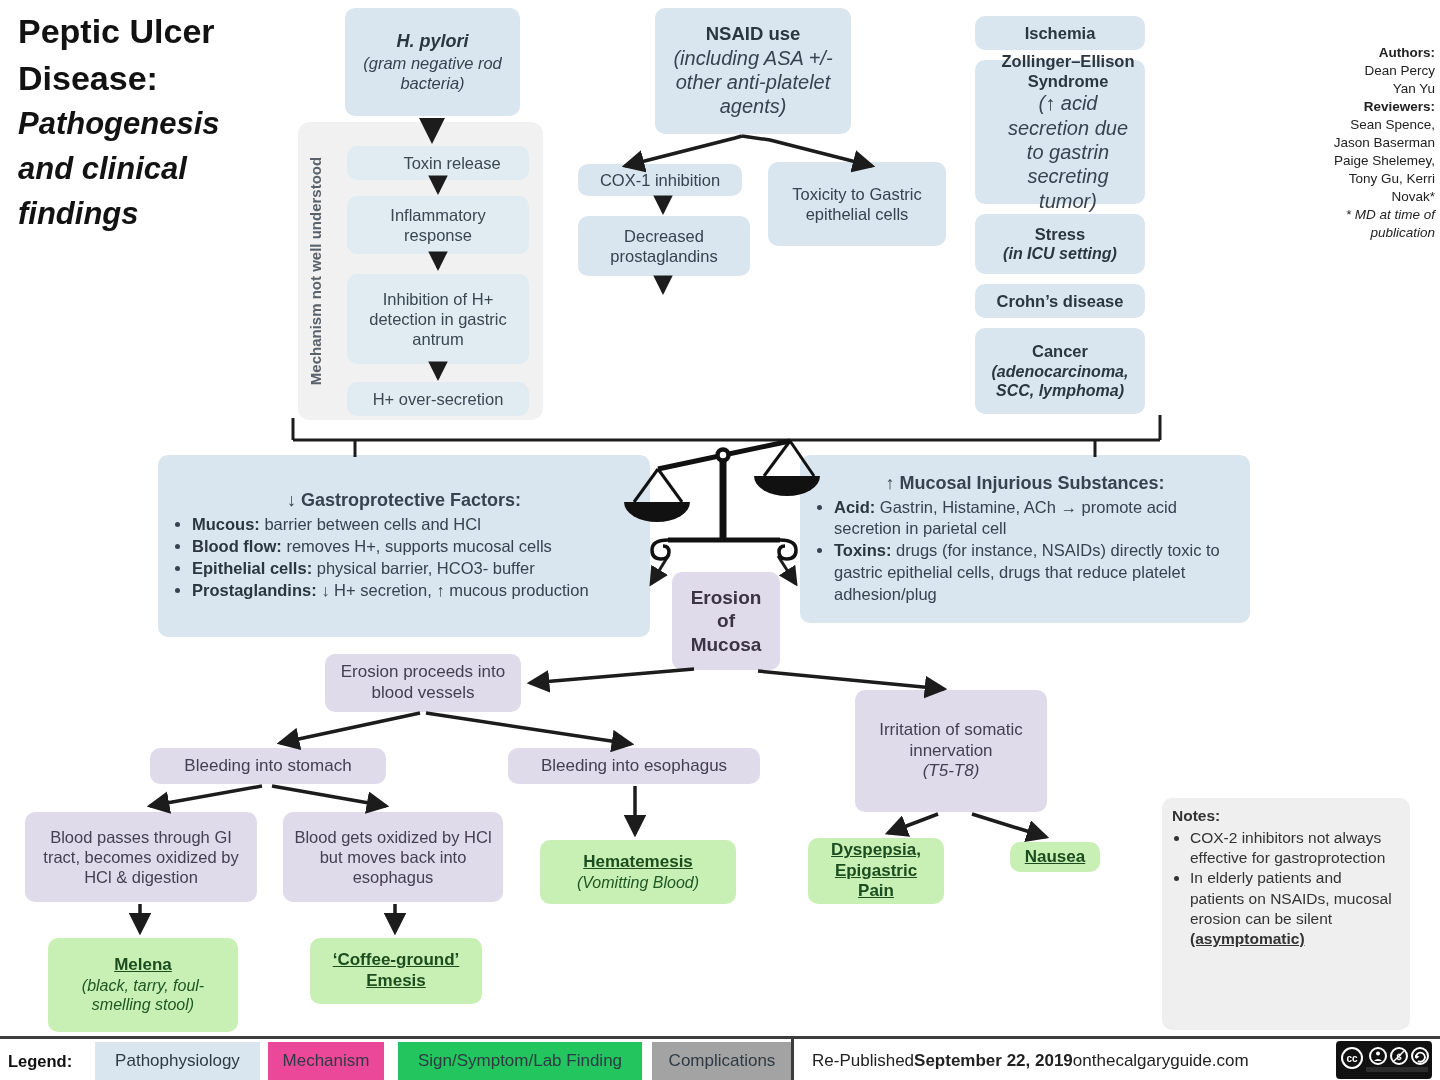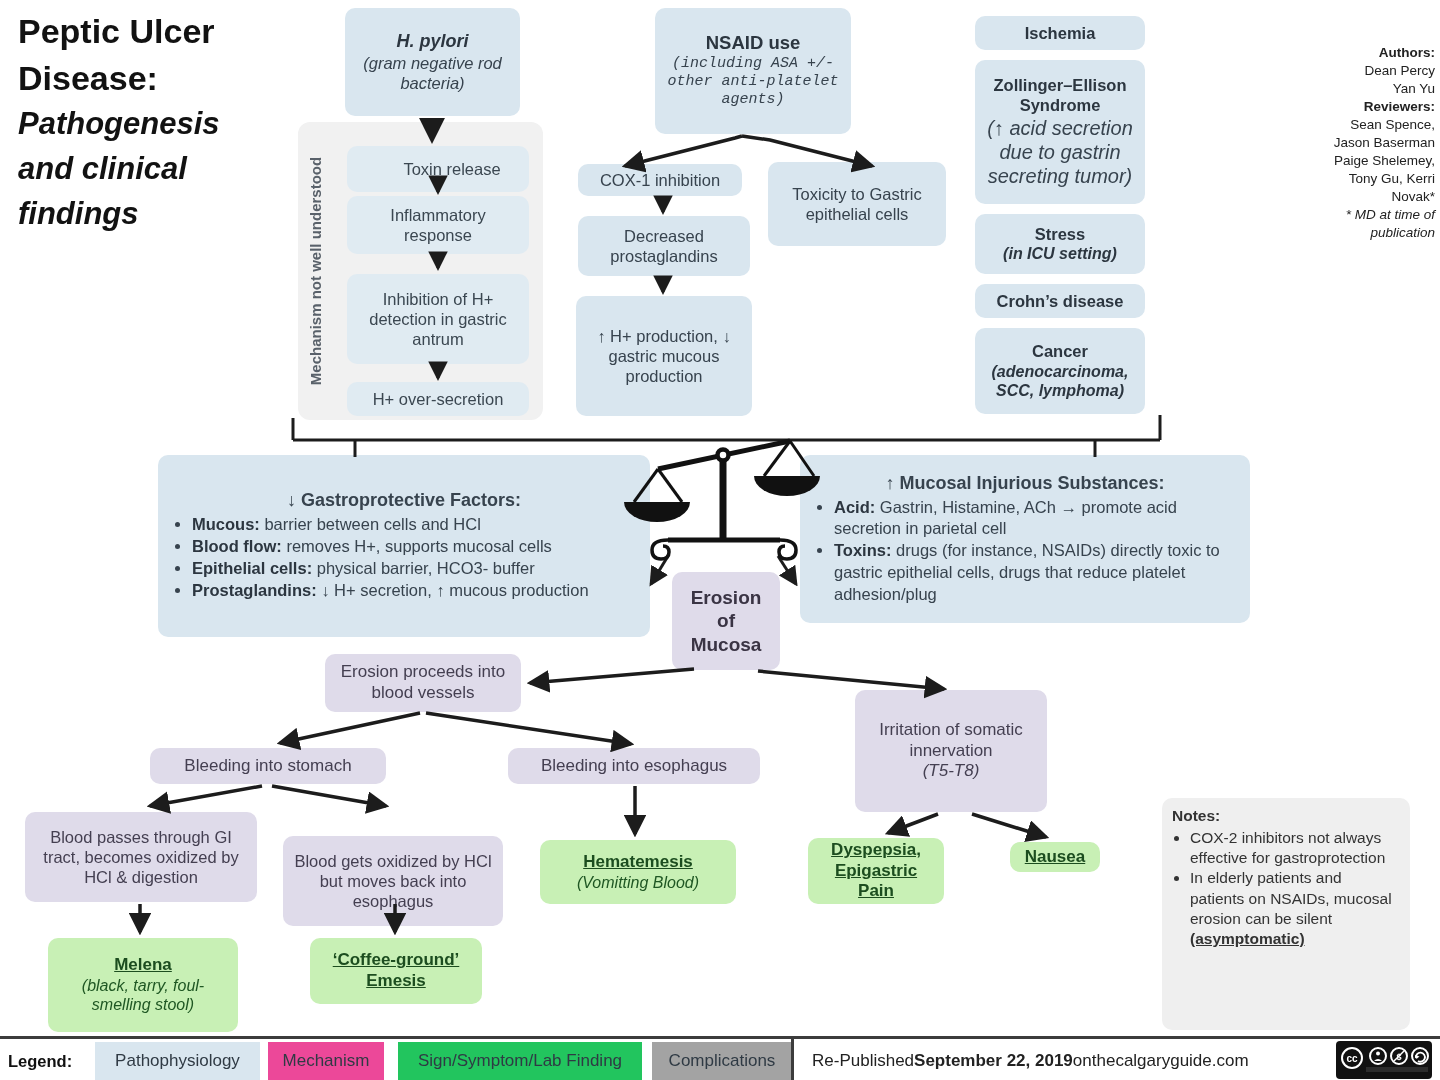--- a/index.html
+++ b/index.html
@@ -71,38 +71,37 @@
 
   <div class="bx blue" style="left:345px;top:8px;width:175px;height:108px;">
     <b class="it" style="font-size:18px;">H. pylori</b>
     <span class="it" style="font-size:16.5px;">(gram negative rod bacteria)</span>
   </div>
 
   <div class="bx grayp" style="left:298px;top:122px;width:245px;height:298px;border-radius:12px;"></div>
   <div id="mech-label-wrap">
     <span>Mechanism not well understood</span>
   </div>
-  <div class="bx blue2" style="left:347px;top:146px;width:182px;height:46px;font-size:16.5px;padding-left:36px;">Toxin release</div>
+  <div class="bx blue2" style="left:347px;top:146px;width:182px;height:34px;font-size:16.5px;padding-left:36px;">Toxin release</div>
   <div class="bx blue2" style="left:347px;top:196px;width:182px;height:58px;font-size:16.5px;">Inflammatory response</div>
   <div class="bx blue2" style="left:347px;top:274px;width:182px;height:90px;font-size:16.5px;">Inhibition of H+ detection in gastric antrum</div>
   <div class="bx blue2" style="left:347px;top:382px;width:182px;height:34px;font-size:16.5px;">H+ over-secretion</div>
 
   <div class="bx blue" style="left:655px;top:8px;width:196px;height:126px;">
     <b style="font-size:18.5px;">NSAID use</b>
-    <span class="it" style="font-size:15px;font-family:Liberation Mono, monospace;">(including ASA +/- other anti-platelet agents)</span>
+    <span class="it" style="font-size:20px;">(including ASA +/- other anti-platelet agents)</span>
   </div>
   <div class="bx blue" style="left:578px;top:164px;width:164px;height:32px;font-size:16.5px;">COX-1 inhibition</div>
   <div class="bx blue" style="left:578px;top:216px;width:172px;height:60px;font-size:16.5px;">Decreased prostaglandins</div>
-  <div class="bx blue" style="left:576px;top:296px;width:176px;height:120px;font-size:16.5px;">↑ H+ production, ↓ gastric mucous production</div>
   <div class="bx blue" style="left:768px;top:162px;width:178px;height:84px;font-size:16.5px;">Toxicity to Gastric epithelial cells</div>
 
   <div class="bx blue" style="left:975px;top:16px;width:170px;height:34px;">
     <b style="font-size:16.5px;">Ischemia</b>
   </div>
-  <div class="bx blue" style="left:975px;top:60px;width:170px;height:144px;">
+  <div class="bx blue" style="left:975px;top:60px;width:170px;height:144px;padding-left:24px;">
     <b style="font-size:16.5px;">Zollinger–Ellison Syndrome</b>
     <span class="it" style="font-size:20px;">(↑ acid secretion due to gastrin secreting tumor)</span>
   </div>
   <div class="bx blue" style="left:975px;top:214px;width:170px;height:60px;">
     <b style="font-size:16.5px;">Stress</b>
     <b class="it" style="font-size:16px;">(in ICU setting)</b>
   </div>
   <div class="bx blue" style="left:975px;top:284px;width:170px;height:34px;">
     <b style="font-size:16.5px;">Crohn’s disease</b>
   </div>
@@ -132,21 +131,21 @@
   <div class="bx lav" style="left:672px;top:572px;width:108px;height:98px;">
     <b class="preline" style="font-size:19px;">Erosion
 of
 Mucosa</b>
   </div>
 
   <div class="bx lav" style="left:325px;top:654px;width:196px;height:58px;font-size:17px;">Erosion proceeds into blood vessels</div>
   <div class="bx lav" style="left:150px;top:748px;width:236px;height:36px;font-size:17px;">Bleeding into stomach</div>
   <div class="bx lav" style="left:508px;top:748px;width:252px;height:36px;font-size:17px;">Bleeding into esophagus</div>
   <div class="bx lav" style="left:25px;top:812px;width:232px;height:90px;font-size:16.5px;">Blood passes through GI tract, becomes oxidized by HCl &amp; digestion</div>
-  <div class="bx lav" style="left:283px;top:812px;width:220px;height:90px;font-size:16.5px;margin-top:24px;">Blood gets oxidized by HCl but moves back into esophagus</div>
+  <div class="bx lav" style="left:283px;top:812px;width:220px;height:90px;font-size:16.5px;">Blood gets oxidized by HCl but moves back into esophagus</div>
   <div class="bx lav" style="left:855px;top:690px;width:192px;height:122px;font-size:17px;">
     <span>Irritation of somatic innervation</span>
     <span class="it">(T5-T8)</span>
   </div>
 
   <div class="bx green" style="left:310px;top:938px;width:172px;height:66px;">
     <b class="u preline" style="font-size:17px;">‘Coffee-ground’
 Emesis</b>
   </div>
   <div class="bx green" style="left:48px;top:938px;width:190px;height:94px;">

